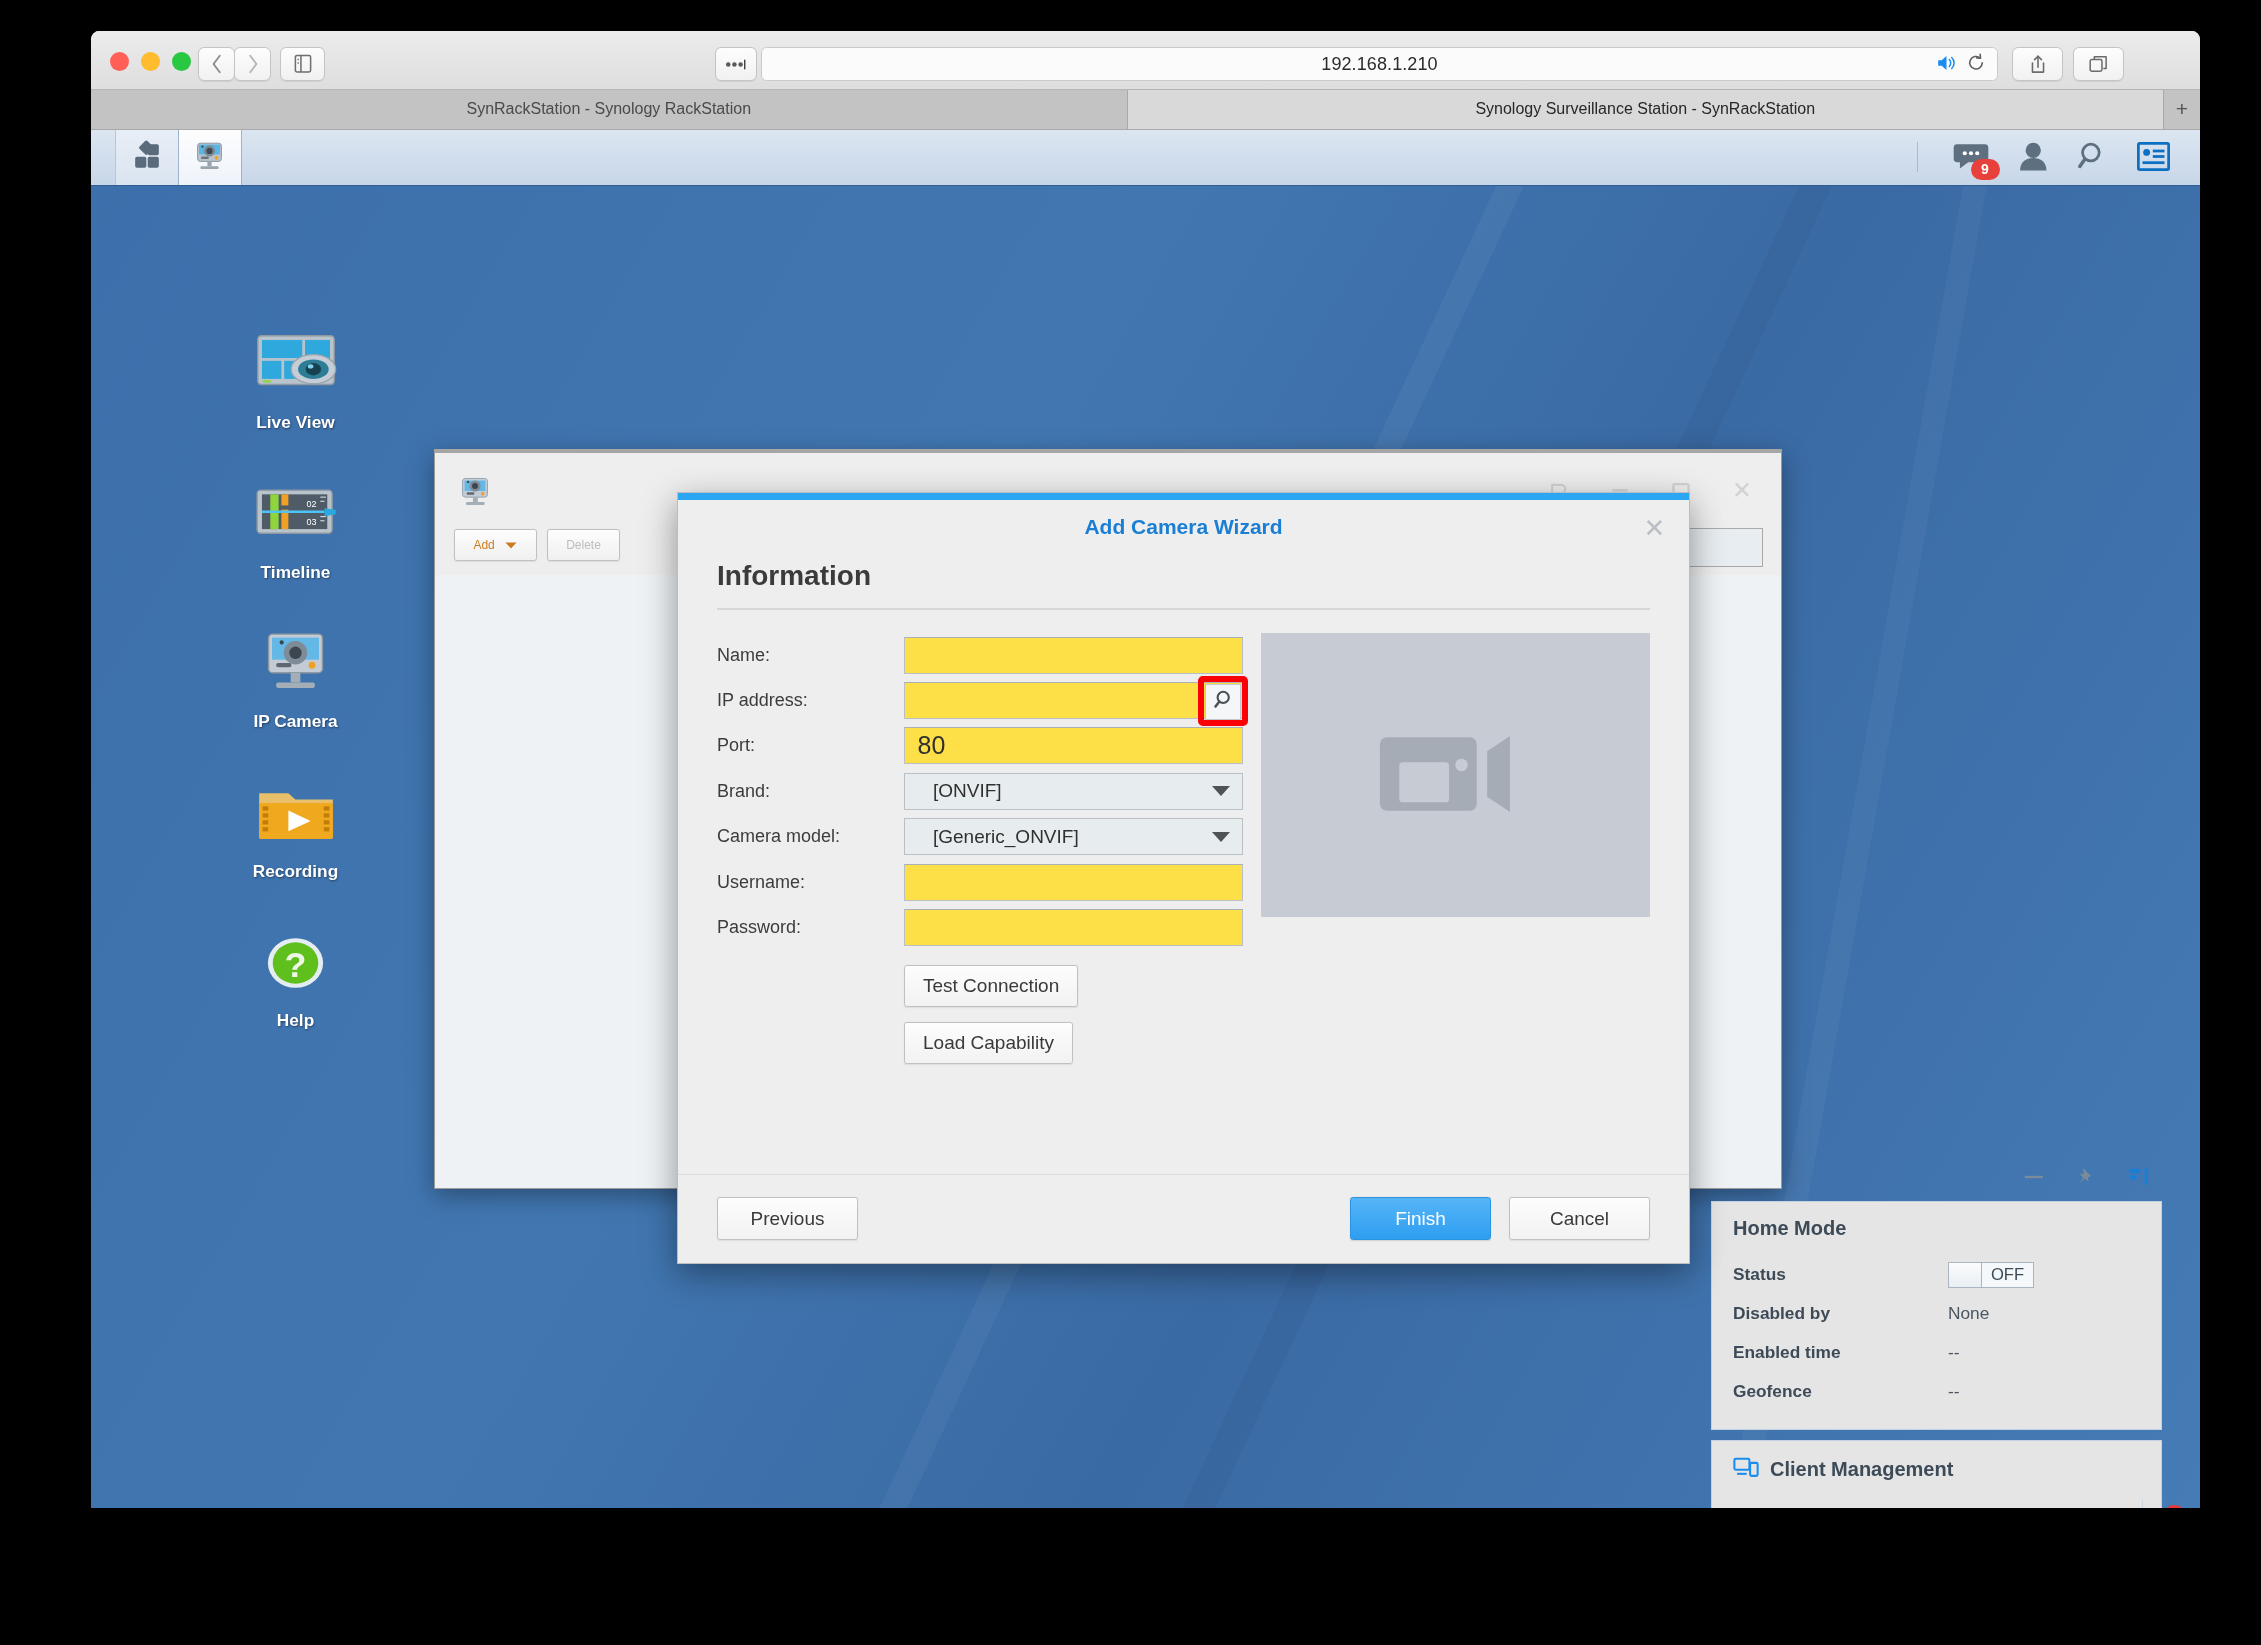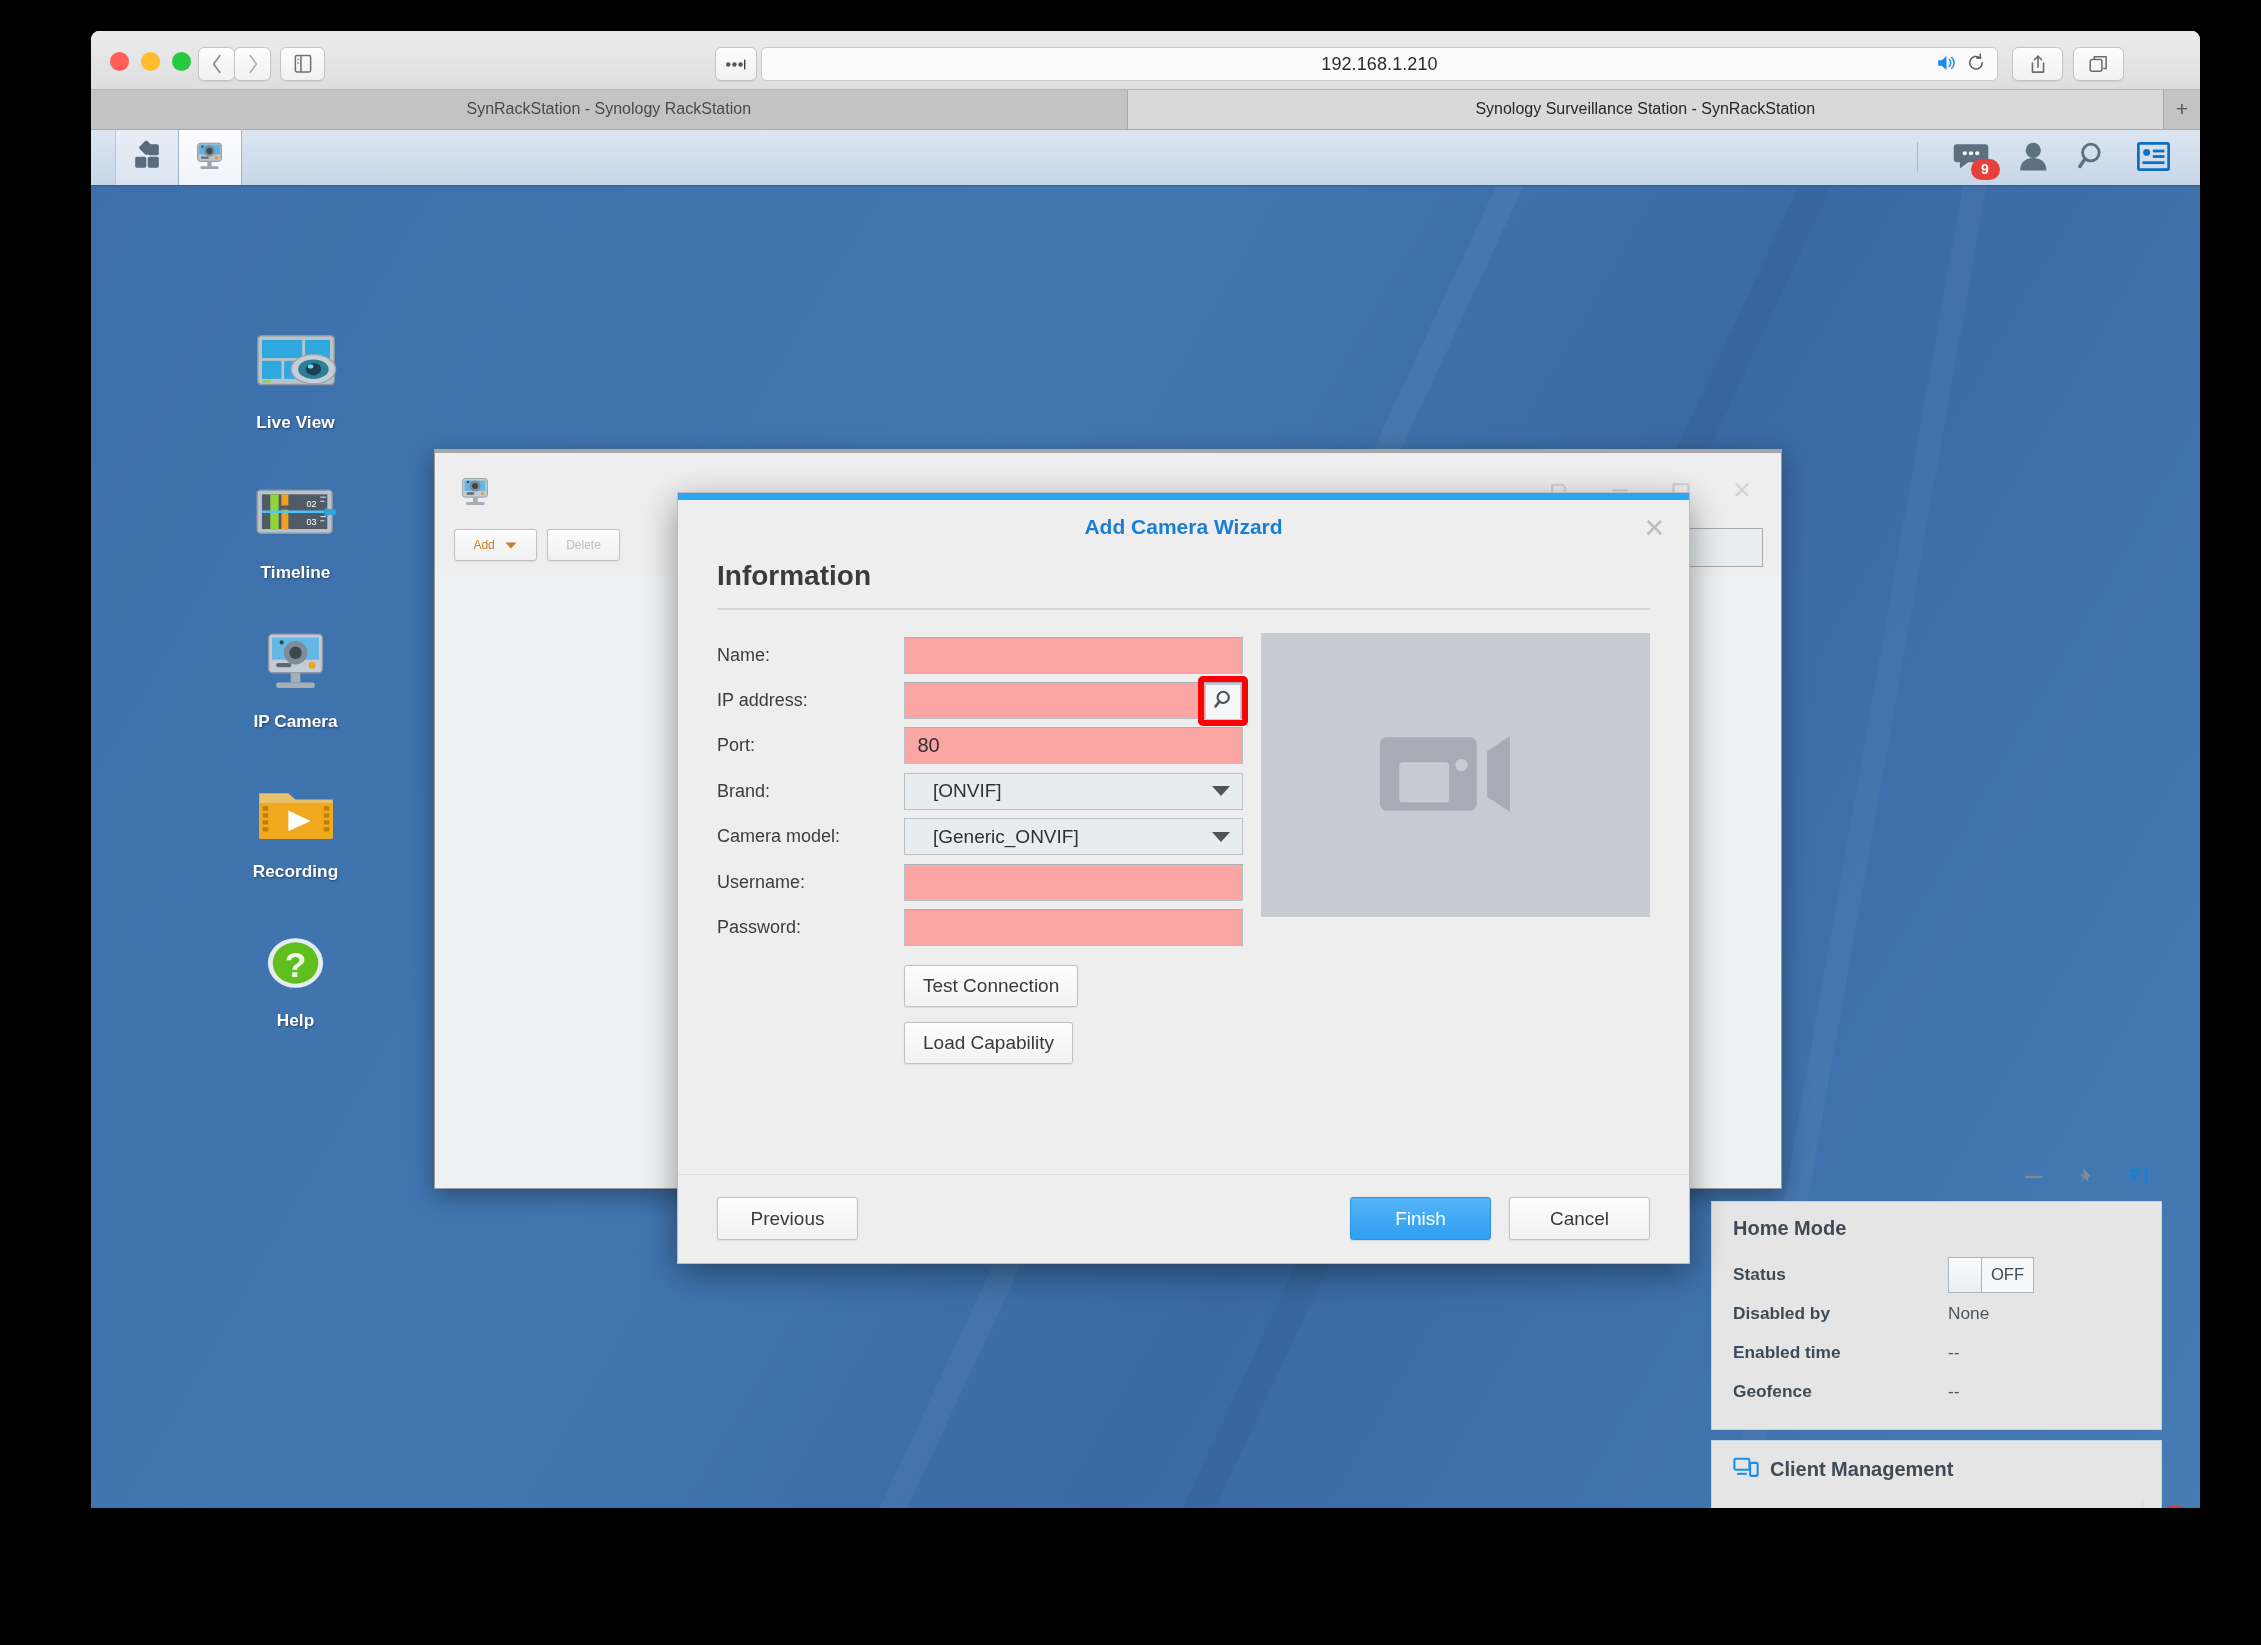--- a/index.html
+++ b/index.html
@@ -354,27 +354,27 @@
   }
   .form-label {
     width: 187px;
     font-size: 18px;
     color: #3c3c3c;
   }
   .form-input {
     position: relative;
     flex: 1;
     height: 37px;
-    background: #fca5a5;
+    background: #fde047;
     border: 0.7px solid #b9bfc4;
     border-top-color: #a9b0b6;
     display: flex;
     align-items: center;
     padding: 0 12.5px;
-    font-size: 20px;
+    font-size: 25px;
     color: #303030;
     box-sizing: border-box;
   }
   .form-select {
     position: relative;
     flex: 1;
     height: 37px;
     background: #e7ecef;
     border: 0.7px solid #b9bfc4;
     display: flex;
@@ -513,21 +513,21 @@
     display: flex;
     align-items: center;
     height: 39px;
     font-size: 17.3px;
   }
   .kv-key { width: 215px; font-weight: bold; color: #3d4a57; }
   .kv-val { color: #4a5560; }
   .toggle-off {
     display: inline-flex;
     width: 86px;
-    height: 36px;
+    height: 26px;
     border: 0.7px solid #a9b5c1;
     box-sizing: border-box;
   }
   .toggle-knob {
     width: 32px;
     background: linear-gradient(to bottom, #fbfcfd, #e9eef3);
     border-right: 0.7px solid #a9b5c1;
   }
   .toggle-text {
     flex: 1;

